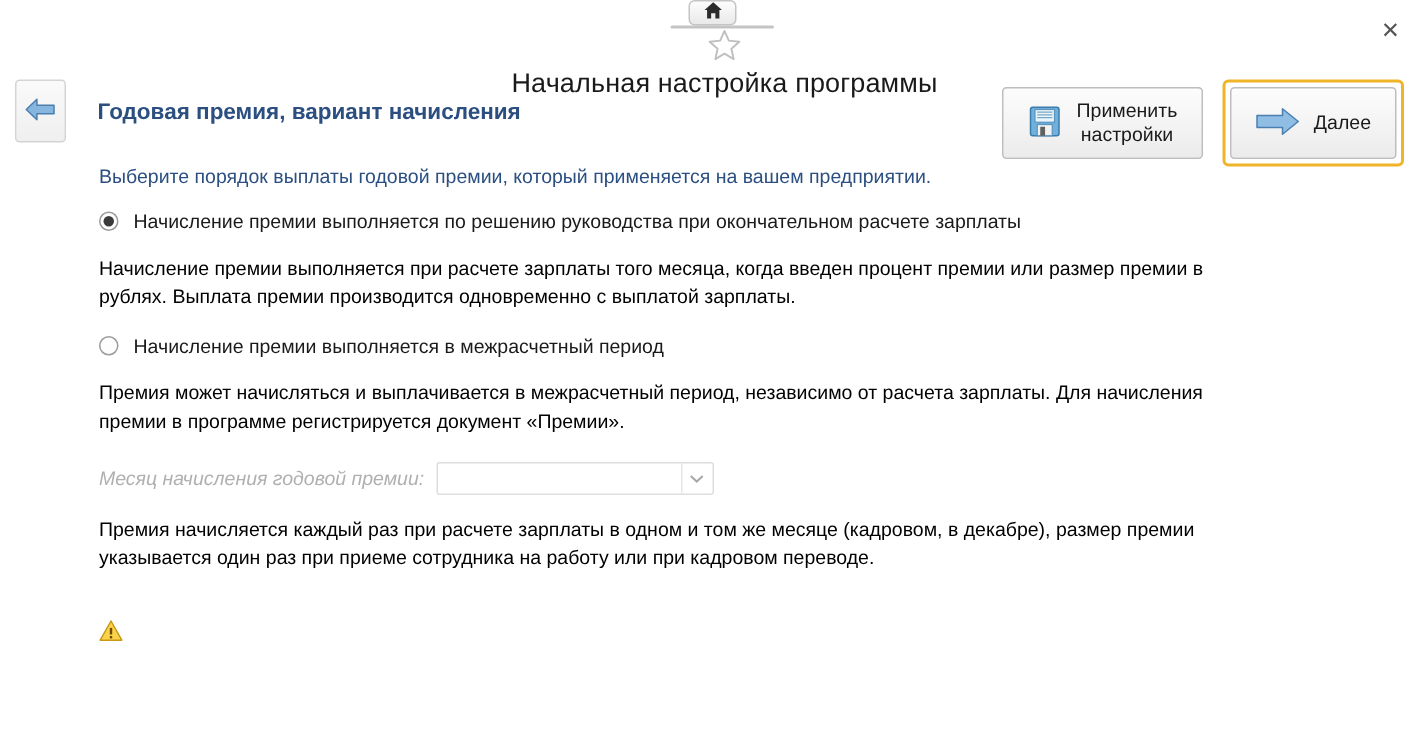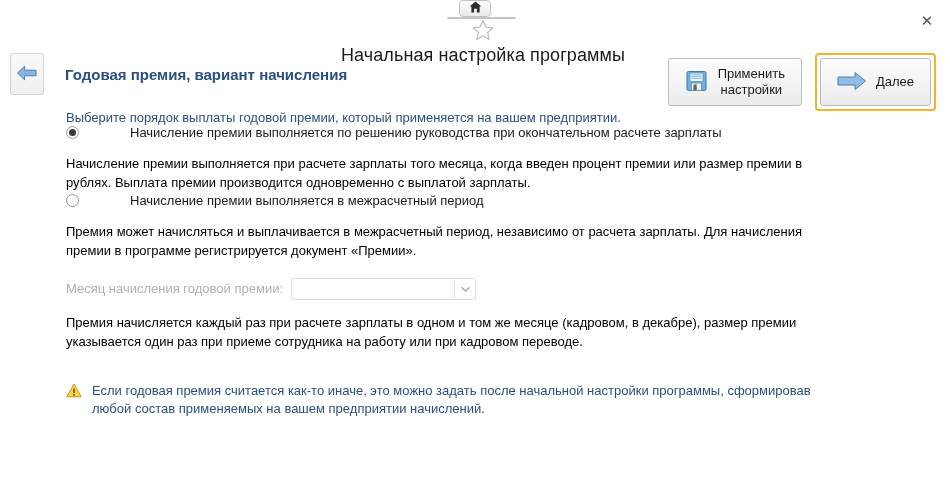--- a/index.html
+++ b/index.html
@@ -165,21 +165,21 @@
     box-sizing: border-box;
   }
   .intro {
     color: #2b4f81;
     font-size: 13px;
     margin: 6px 0 0 0;
   }
   .opt-row {
     display: flex;
     align-items: flex-start;
-    gap: 41px;
+    margin-top: 15px;
   }
   .radio {
     width: 13px;
     height: 13px;
     border-radius: 50%;
     border: 1px solid #9b9b9b;
     background: #fdfdfd;
     box-sizing: border-box;
     margin-right: 10px;
     margin-top: 1px;
@@ -213,20 +213,21 @@
   }
   .field-row {
     display: flex;
     align-items: center;
     margin-top: 17px;
   }
   .field-label {
     font-size: 13px;
     color: #b0b0b0;
     margin-right: 8px;
+    font-style: italic;
   }
   .combo {
     width: 185px;
     height: 22px;
     border: 1px solid #dedede;
     background: #ffffff;
     border-radius: 2px;
     display: flex;
     align-items: stretch;
     box-sizing: border-box;
@@ -390,16 +391,15 @@
   <div class="desc">Премия начисляется каждый раз при расчете зарплаты в одном и том же месяце (кадровом, в декабре), размер премии указывается один раз при приеме сотрудника на работу или при кадровом переводе.</div>
 
   <div class="warn-row">
     <span class="warn-icon">
       <svg width="16" height="15" viewBox="0 0 16 15">
         <path d="M8 1 L15.2 13.8 L0.8 13.8 Z" fill="#fbd34a" stroke="#c99a12" stroke-width="1" stroke-linejoin="round"></path>
         <rect x="7.2" y="5.6" width="1.6" height="4.4" fill="#6b4c00"></rect>
         <rect x="7.2" y="11" width="1.6" height="1.6" fill="#6b4c00"></rect>
       </svg>
     </span>
-    <span class="warn-text">Если годовая премия считается как-то иначе, это можно задать после начальной настройки программы, сформировав любой состав применяемых на вашем предприятии начислений.</span>
   </div>
 
 </div>
 
 </body></html>

